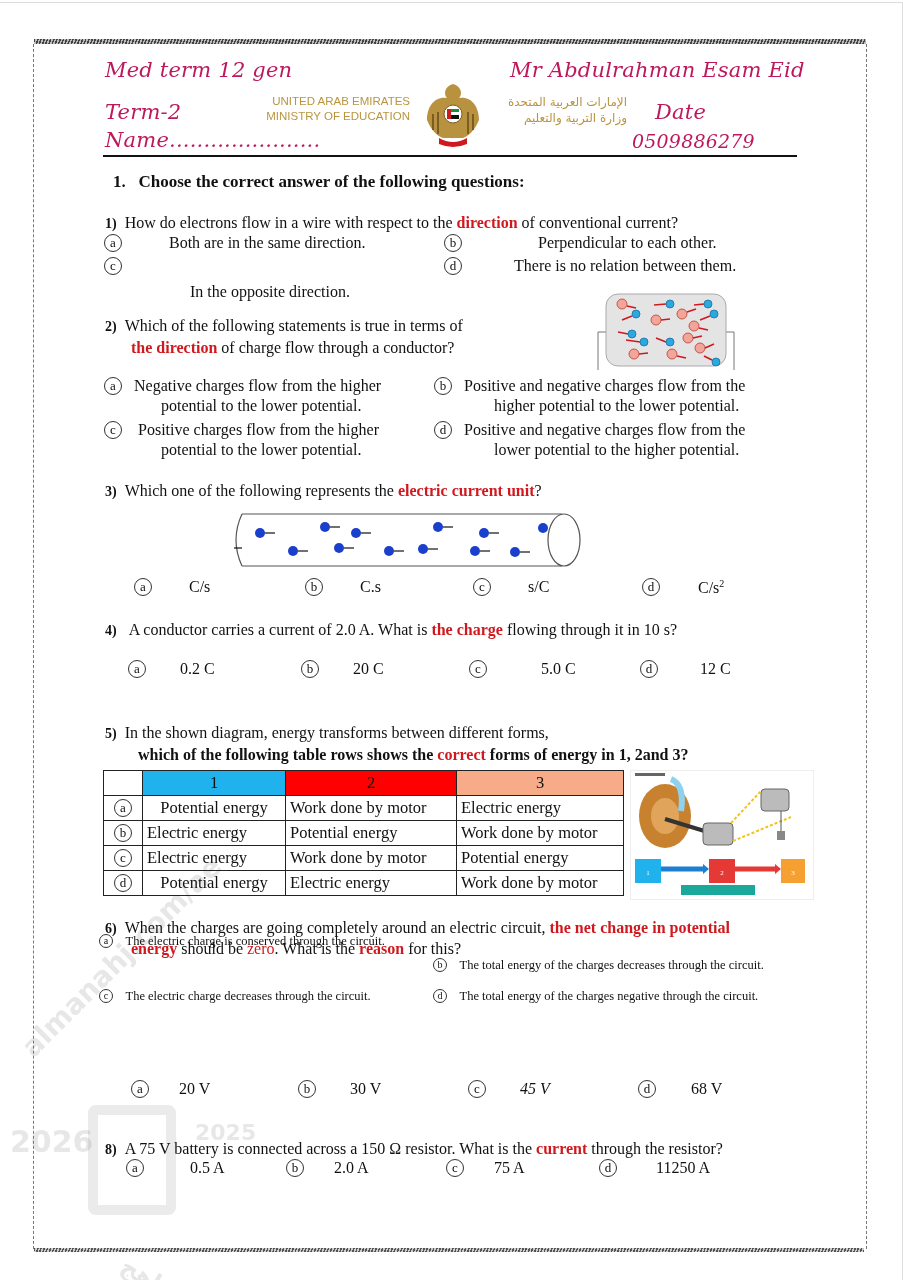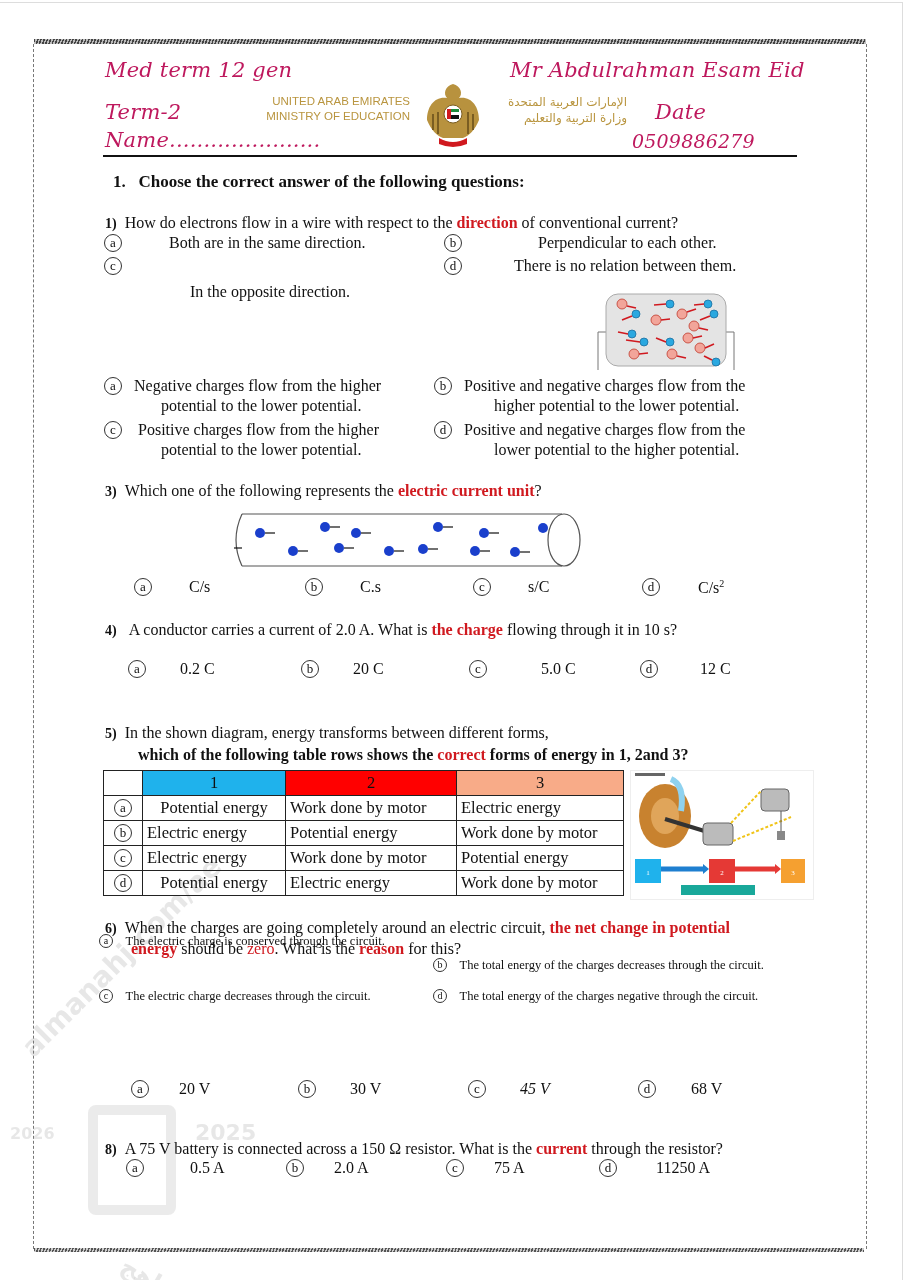--- a/index.html
+++ b/index.html
@@ -43,21 +43,21 @@
 
 <div class="topline"></div>
 <div class="rightline"></div>
 <div class="frame-top"></div>
 <div class="frame-left"></div>
 <div class="frame-right"></div>
 <div class="frame-bot"></div>
 
 <div class="wm" style="left:0;top:1000px;width:300px;height:250px;">
   <span style="position:absolute;left:15px;top:40px;font-size:28px;transform:rotate(-45deg);transform-origin:left top;">almanahj.com/ae</span>
-  <span style="position:absolute;left:10px;top:124px;font-size:16px;">2026</span>
+  <span style="position:absolute;left:10px;top:124px;font-size:30px;">2026</span>
   <span style="position:absolute;left:195px;top:120px;font-size:22px;">2025</span>
   <div style="position:absolute;left:88px;top:105px;width:68px;height:90px;border:10px solid rgba(120,120,120,0.15);border-radius:8px;"></div>
   <span style="position:absolute;left:40px;top:200px;font-size:24px;direction:rtl;transform:rotate(30deg);transform-origin:left top;">موقع المناهج الإماراتية</span>
 </div>
 
 <div class="abs script" style="left:105px;top:58px;">Med term 12 gen</div>
 <div class="abs script" style="left:510px;top:58px;">Mr Abdulrahman Esam Eid</div>
 <div class="abs script" style="left:105px;top:100px;">Term-2</div>
 <div class="abs script" style="left:105px;top:128px;">Name......................</div>
 <div class="abs script" style="left:655px;top:100px;">Date</div>
@@ -94,20 +94,22 @@
 <div class="abs opt" style="left:104px;top:234px;"><span class="circ">a</span></div>
 <div class="abs opt" style="left:169px;top:234px;">Both are in the same direction.</div>
 <div class="abs opt" style="left:444px;top:234px;"><span class="circ">b</span></div>
 <div class="abs opt" style="left:538px;top:234px;">Perpendicular to each other.</div>
 <div class="abs opt" style="left:104px;top:257px;"><span class="circ">c</span></div>
 <div class="abs opt" style="left:190px;top:257px;margin-top:26px;">In the opposite direction.</div>
 <div class="abs opt" style="left:444px;top:257px;"><span class="circ">d</span></div>
 <div class="abs opt" style="left:514px;top:257px;">There is no relation between them.</div>
 
 <div class="abs q" style="left:105px;top:315px;line-height:21px;">
+  <div><span class="qn">2)</span>&nbsp;&nbsp;<span>Which of the following statements is true in terms of</span></div>
+  <div style="padding-left:26px;"><span class="red">the direction</span><span> of charge flow through a conductor?</span></div>
 </div>
 <div class="abs" style="left:596px;top:290px;width:140px;height:85px;">
   <svg width="140" height="85" viewBox="0 0 140 85">
     <path d="M2 42 L10 42 M130 42 L138 42 L138 80 M2 42 L2 80" stroke="#777" fill="none"></path>
     <rect x="10" y="4" width="120" height="72" rx="12" fill="#e4e4e4" stroke="#aaa"></rect>
     <g fill="#f2a59a" stroke="#c0392b" stroke-width="0.8">
       <circle cx="26" cy="14" r="5"></circle>
         <circle cx="60" cy="30" r="5"></circle>
         <circle cx="86" cy="24" r="5"></circle>
       <circle cx="98" cy="36" r="5"></circle>

